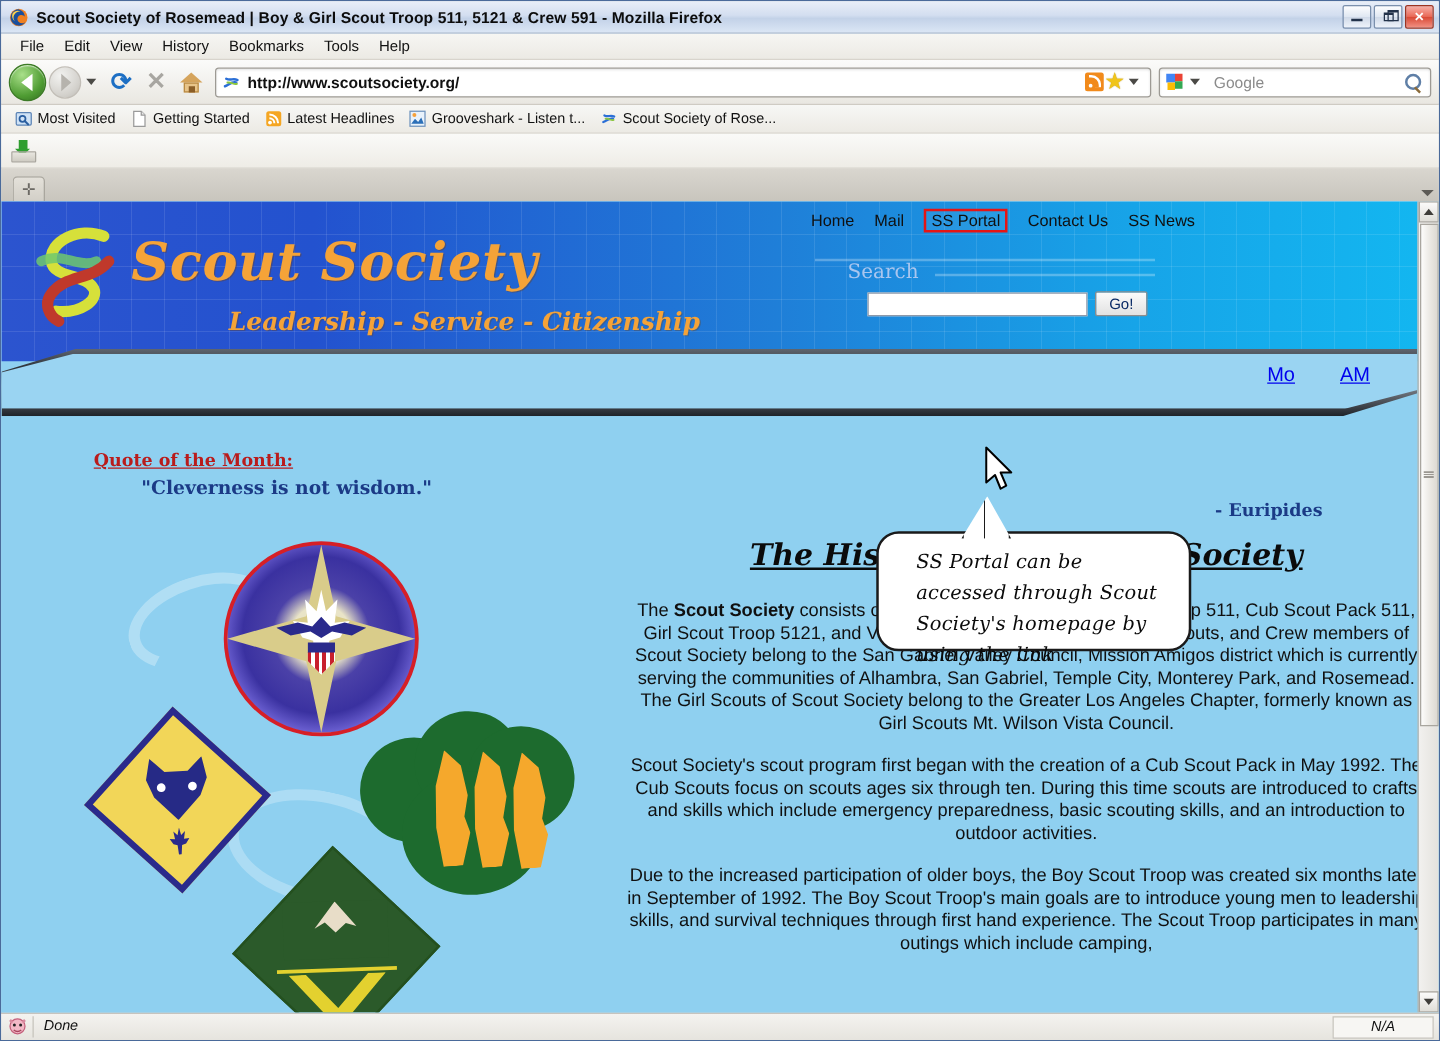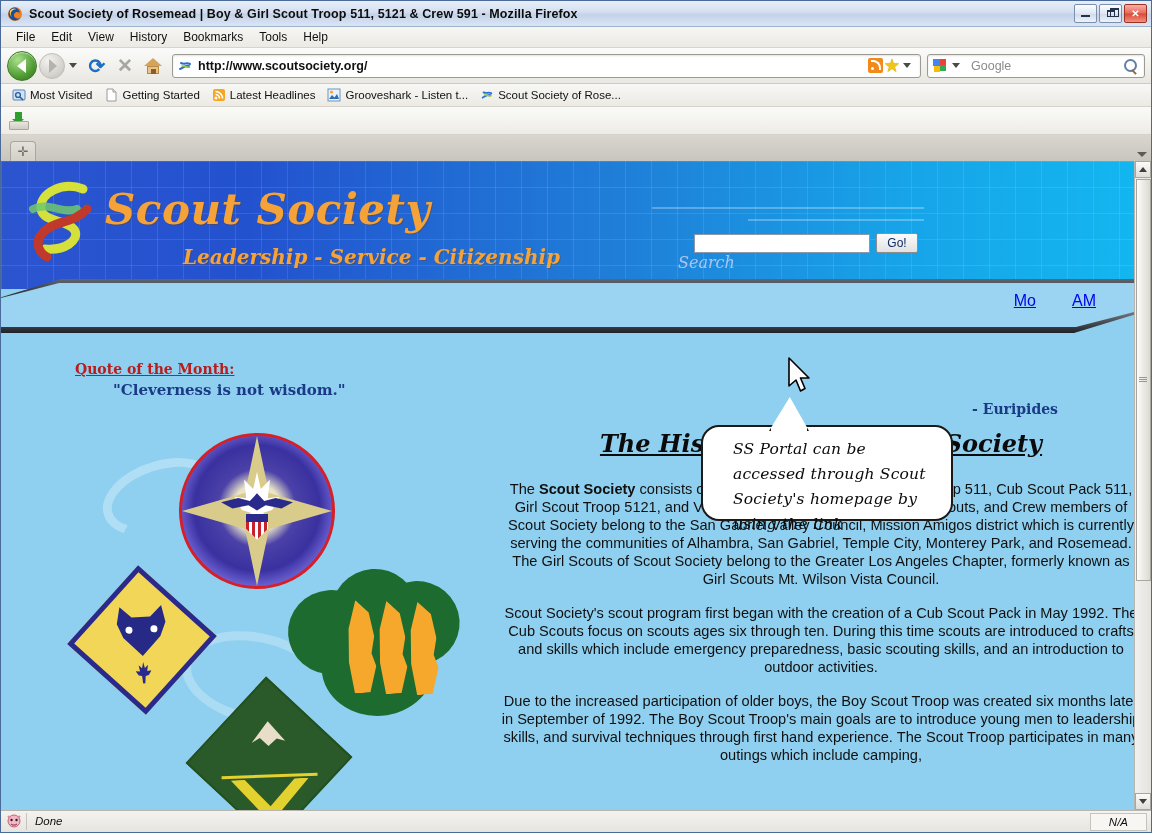--- a/index.html
+++ b/index.html
@@ -224,22 +224,22 @@
   .topnav a {
     font-size: 13px; color: #101010; text-decoration: none; white-space: nowrap;
   }
   .topnav a.hl {
     border: 2px solid #e51515; padding: 0 4px; background: rgba(255,255,255,.06);
   }
 
   
   .site-search { position: absolute; right: 210px; top: 46px; width: 272px; }
   .ss-label {
-    font-family: "DejaVu Serif", serif; font-style: italic;
-    font-size: 16px; color: #a9c6ef; position: absolute; left: 26px; top: 0; margin-top: 46px;
+    font-family: "DejaVu Serif", serif; 
+    font-size: 16px; color: #a9c6ef; position: absolute; left: 26px; top: 0;
   }
   .ss-rule {
     position: absolute; left: 0; top: 0; width: 272px; height: 2px;
     background: rgba(255,255,255,.28);
   }
   .ss-rule2 {
     position: absolute; left: 96px; top: 12px; width: 176px; height: 2px;
     background: rgba(255,255,255,.28);
   }
   .ss-row { position: absolute; left: 42px; top: 26px; display: flex; align-items: center; gap: 6px; }
@@ -455,21 +455,21 @@
     border-top: 1px solid #b8b5ae;
     display: flex; align-items: center; padding: 0 2px; font-style: italic;
   }
   .sb-ico { width: 18px; height: 17px; flex: 0 0 18px; margin: 0 3px 0 2px; position: relative; }
   .status-text {
     font-size: 11.5px; color: #101010; flex: 1 1 auto;
     border-left: 1px solid #c6c3bc; padding-left: 8px; height: 17px; line-height: 17px;
   }
   .status-right {
     font-size: 11.5px; color: #101010; flex: 0 0 auto;
-    border: 1px solid #c6c3bc; padding: 0 18px; height: 18px; line-height: 17px;
+    border: 1px solid #c6c3bc; padding: 0 30px; height: 18px; line-height: 17px;
     background: #f7f6f3; margin-right: 2px;
   }
 </style>
 </head>
 <body>
 
 <div id="window">
 
   <div class="titlebar">
     <span class="tb-icon">
@@ -625,20 +625,27 @@
         <span class="logo-mark">
           <svg width="74" height="88" viewBox="0 0 74 88">
             <path d="M58 10C38 2 14 14 16 30c2 14 28 10 34 22 4 9-10 20-30 18" stroke="#d6e03a" stroke-width="9" fill="none" stroke-linecap="round"></path>
             <path d="M8 30c16-8 30 6 44 0" stroke="#6ec86e" stroke-width="8" fill="none" stroke-linecap="round" opacity=".85"></path>
             <path d="M62 30C48 46 28 40 16 56c-6 8-2 18 6 22" stroke="#c0392b" stroke-width="9" fill="none" stroke-linecap="round"></path>
           </svg>
         </span>
         <div class="logo-title">Scout Society</div>
         <div class="logo-sub">Leadership - Service - Citizenship</div>
 
+        <div class="topnav">
+          <a href="#">Home</a>
+          <a href="#">Mail</a>
+          <a href="#" class="hl">SS Portal</a>
+          <a href="#">Contact Us</a>
+          <a href="#">SS News</a>
+        </div>
 
         <div class="site-search">
           <span class="ss-rule"></span>
           <span class="ss-rule2"></span>
           <span class="ss-label">Search</span>
           <span class="ss-row">
             <span class="ss-input"></span>
             <span class="ss-go">Go!</span>
           </span>
         </div>

